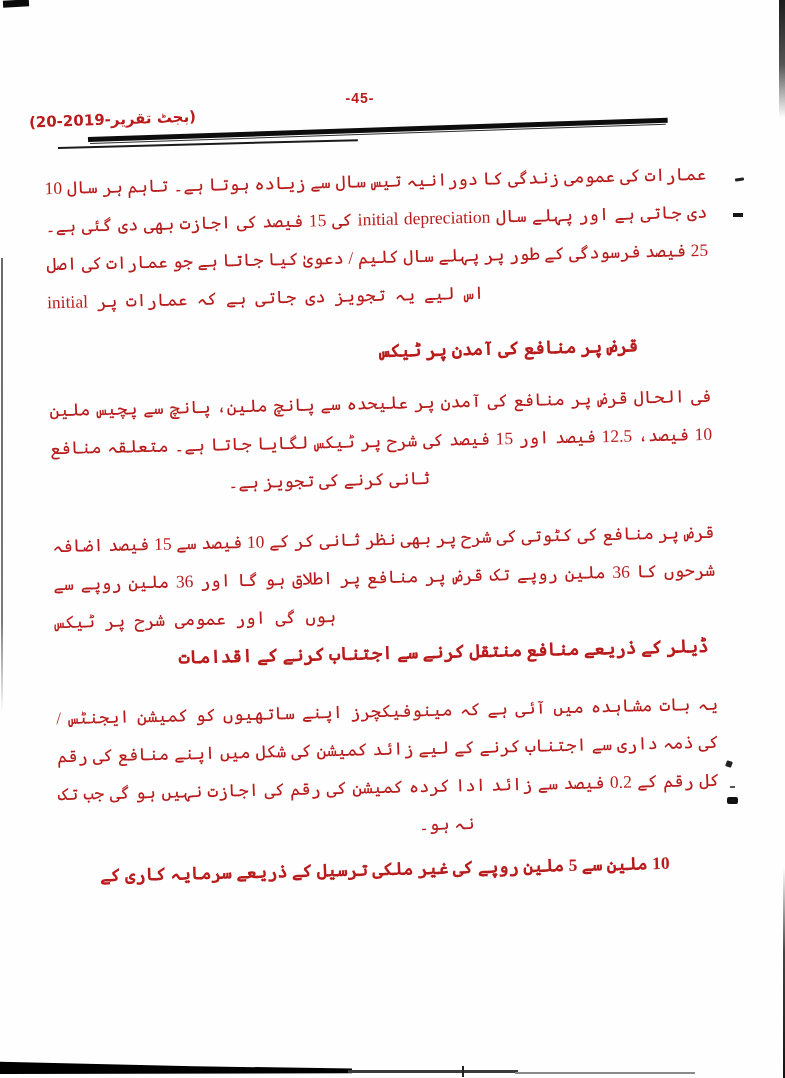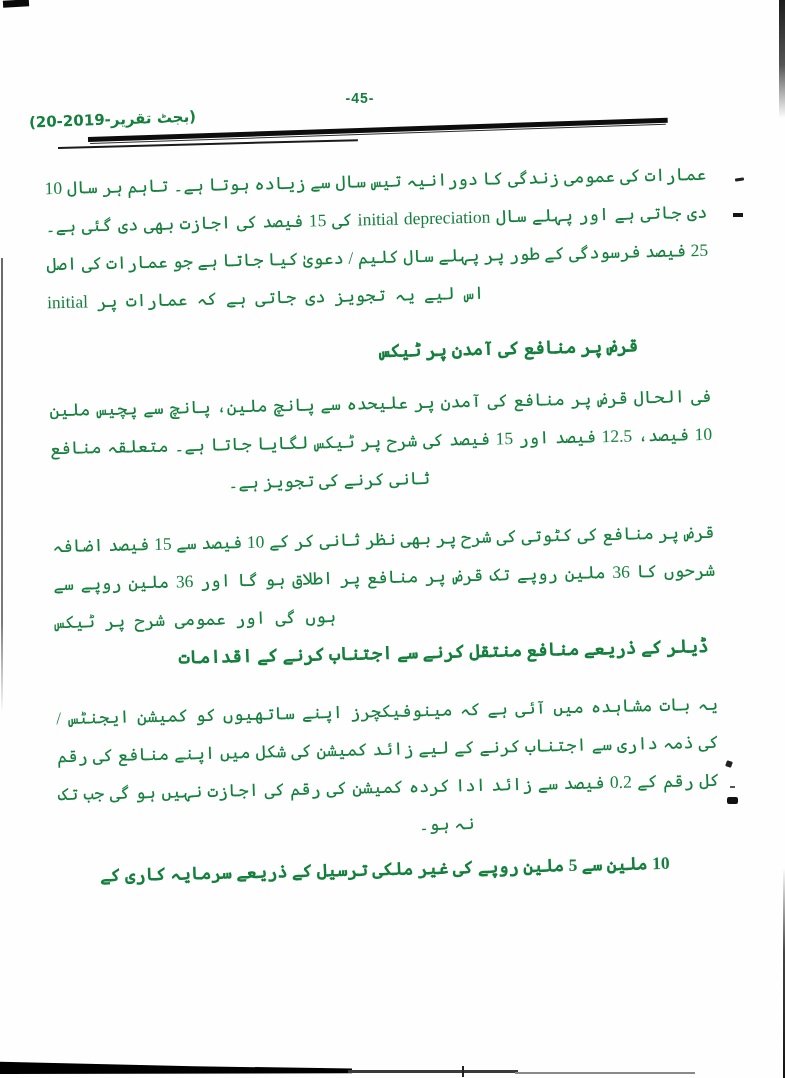--- a/index.html
+++ b/index.html
@@ -1,19 +1,19 @@
 <!DOCTYPE html>
 <html lang="ur"><head>
 <meta charset="utf-8">
 <style>
   html,body { margin:0; padding:0; background:#e9e9e9; }
   .page {
     position:relative; width:785px; height:1078px; margin:0 auto;
     background:#fefefe; overflow:hidden;
-    font-family:"Liberation Serif","DejaVu Serif",serif; color:#15803d;
+    font-family:"Liberation Serif","DejaVu Serif",serif; color:#b91c1c;
   }
 
   
   .corner-mark { position:absolute; left:3px; top:0; width:26px; height:7px; background:#0a0a0a; transform:rotate(-3deg); }
   .edge-left-line { position:absolute; left:1px; top:258px; width:2px; height:455px;
     background:linear-gradient(180deg,#6b6b6b,#7a7a7a 80%,rgba(120,120,120,0)); }
   .edge-right-top { position:absolute; right:0; top:0; width:6px; height:118px;
     background:linear-gradient(180deg,#1c1c1c,#555 55%,rgba(90,90,90,0)); }
   .edge-right-bottom { position:absolute; right:0; top:868px; width:2px; height:210px;
     background:linear-gradient(180deg,rgba(80,80,80,0),#444 40%,#111); }

